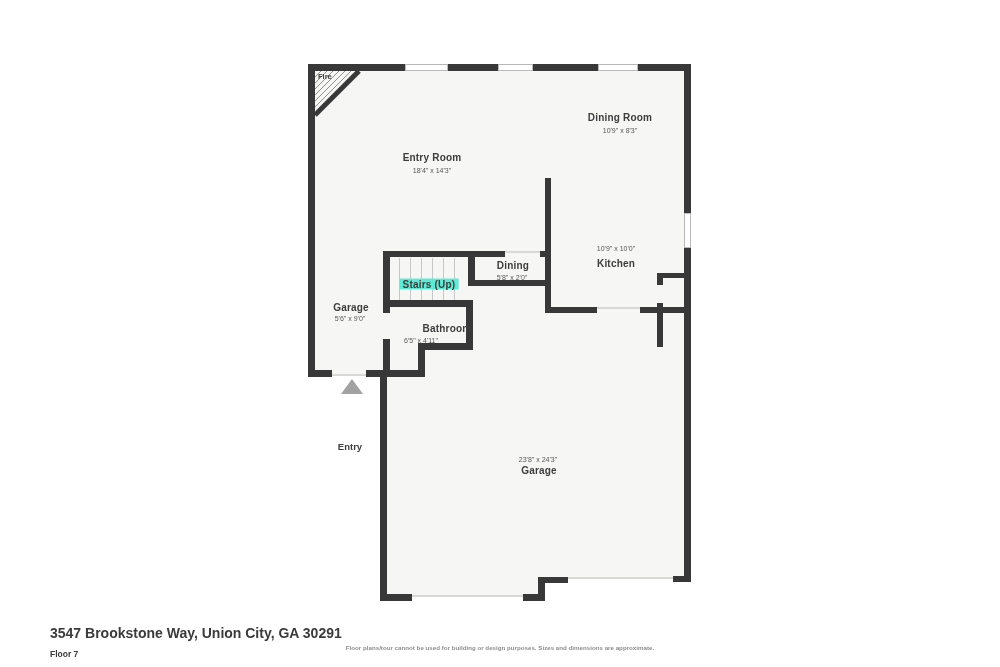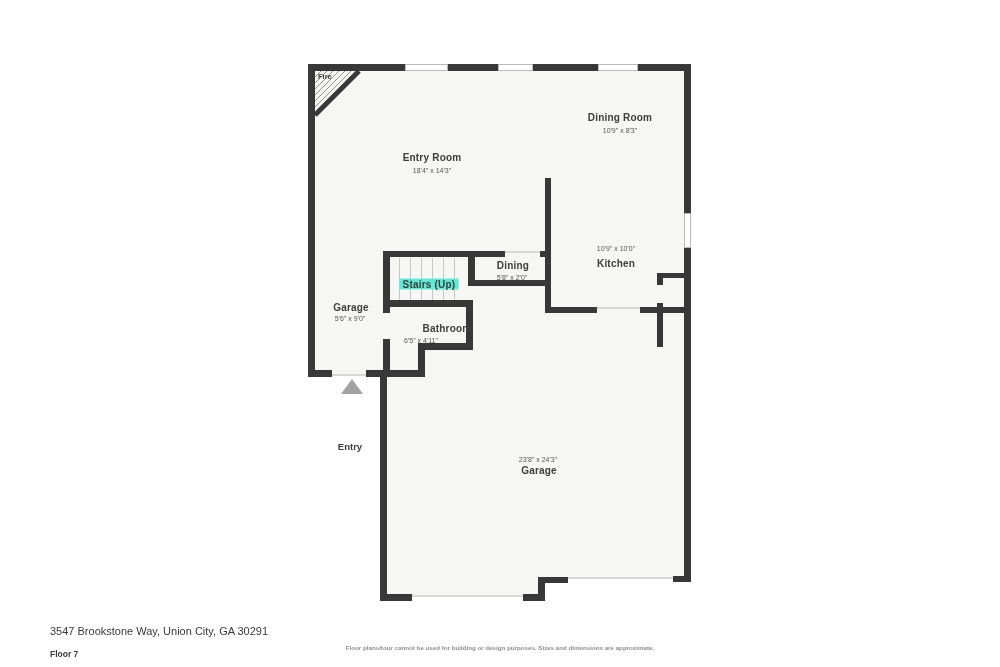--- a/index.html
+++ b/index.html
@@ -13,21 +13,21 @@
   .room-label{position:absolute;transform:translate(-50%,-50%);white-space:nowrap;
               font-size:10px;font-weight:600;color:#3d3d3d;letter-spacing:.2px;}
   .room-dims{position:absolute;transform:translate(-50%,-50%);white-space:nowrap;
              font-size:7px;font-weight:400;color:#565656;}
   .stairs-label{background:#5eead4;padding:0 3px;}
   .fire-label{position:absolute;left:318px;top:72px;font-size:7.5px;font-weight:600;color:#3d3d3d;}
   .entry-label{position:absolute;transform:translate(-50%,-50%);font-size:9.5px;font-weight:600;color:#3d3d3d;}
   .entry-arrow{position:absolute;left:341px;top:379px;width:0;height:0;
                border-left:11px solid transparent;border-right:11px solid transparent;
                border-bottom:15px solid #a2a2a2;}
-  .addr{position:absolute;left:50px;top:625px;font-size:11px;font-weight:400;color:#3a3a3a;}
+  .addr{position:absolute;left:50px;top:625px;font-size:14px;font-weight:700;color:#3a3a3a;}
   .floor{position:absolute;left:50px;top:649px;font-size:8.5px;font-weight:700;color:#3a3a3a;}
   .disclaimer{position:absolute;left:500px;top:644px;transform:translateX(-50%);
               font-size:6.2px;font-weight:600;color:#8d8d8d;white-space:nowrap;}
   svg{position:absolute;}
 </style>
 </head>
 <body>
 
 <div class="canvas">
 

